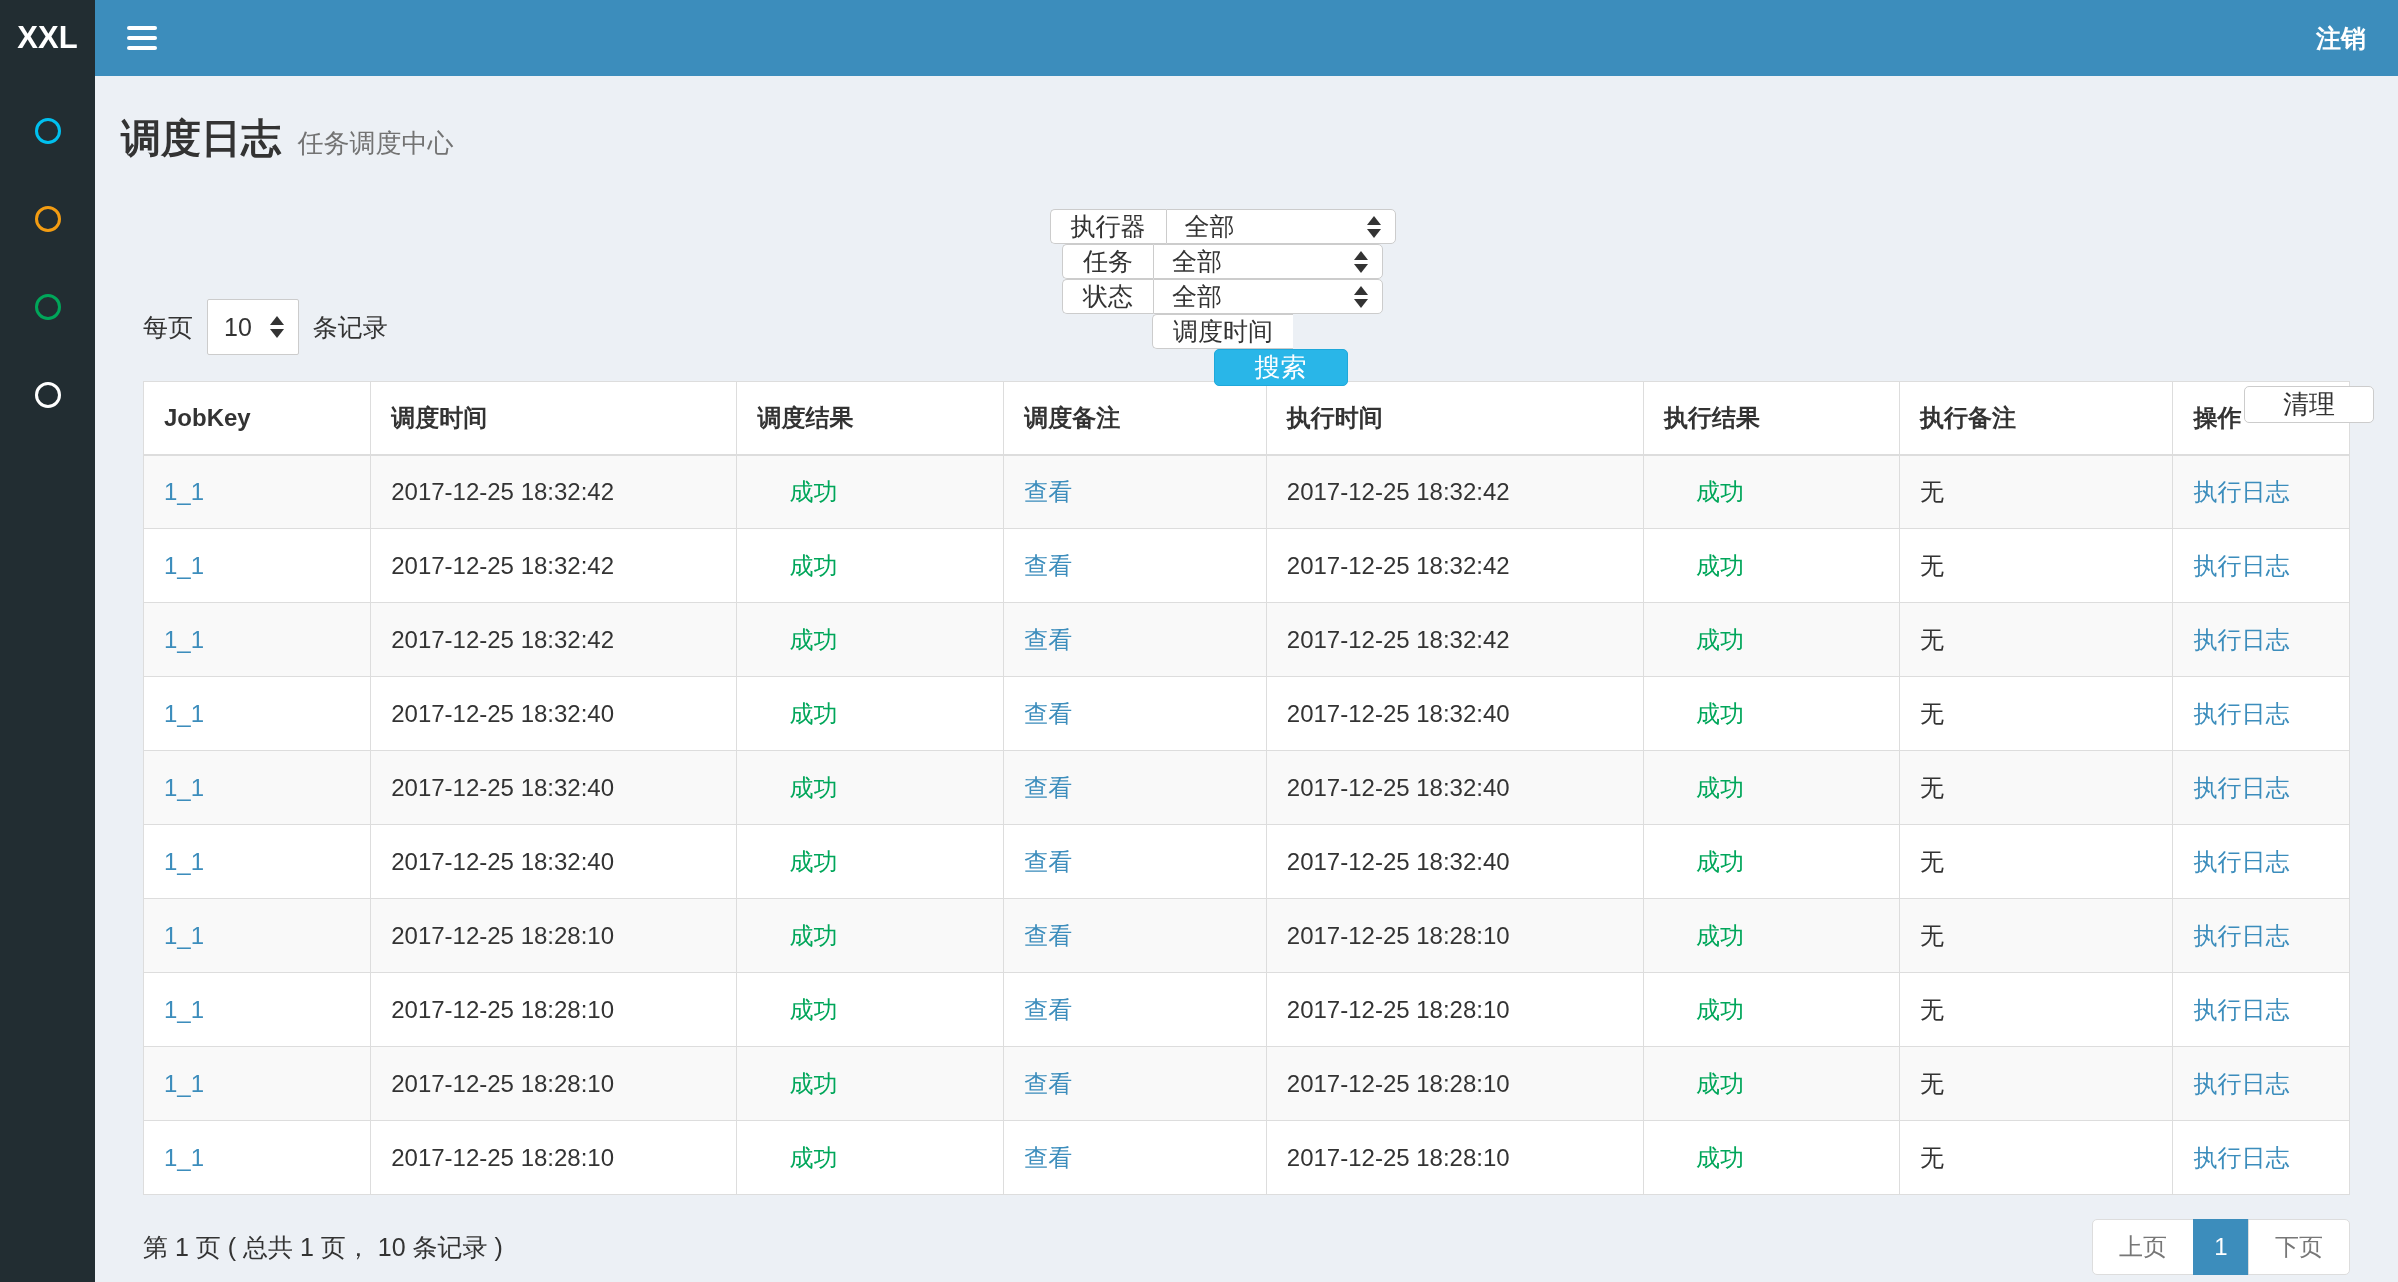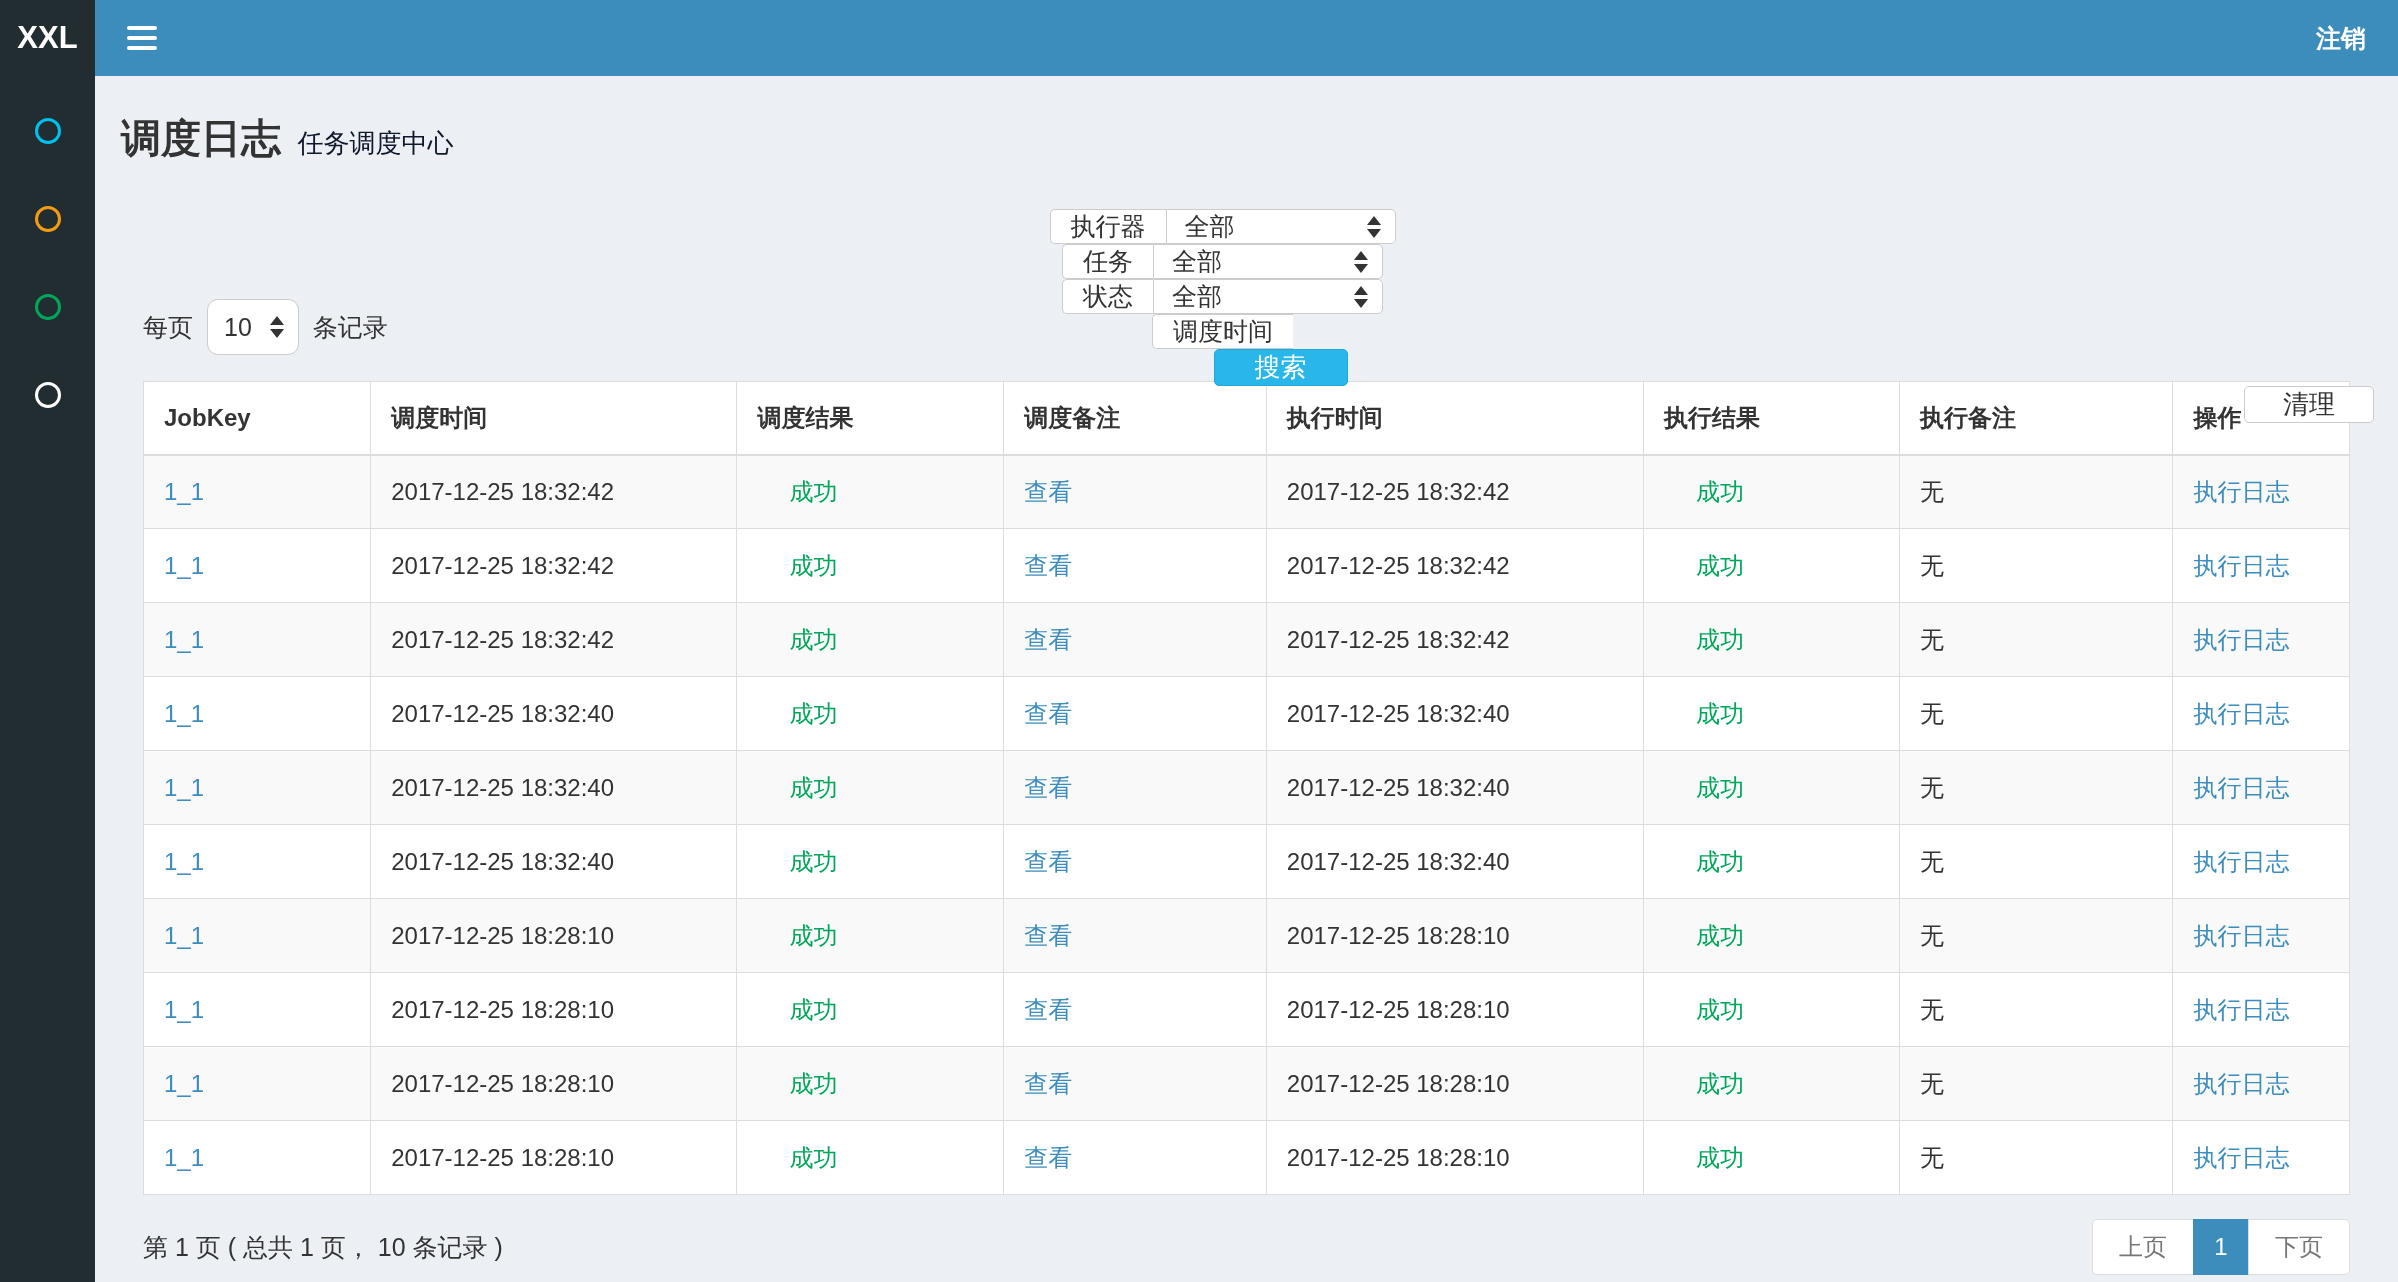--- a/index.html
+++ b/index.html
@@ -37,21 +37,21 @@
     background: #222d32; z-index: 10;
   }
   .sidebar-menu { display: flex; flex-direction: column; align-items: center; padding-top: 11px; }
   .sidebar-item { height: 88px; width: 100%; display: flex; align-items: center; justify-content: center; cursor: pointer; }
   .circle-icon { width: 26px; height: 26px; border-radius: 50%; border: 3px solid #fff; }
 
   
   .content { margin-left: 95px; padding: 100px 48px 0 48px; }
   .page-header { margin: 14px 0 38px -22px; line-height: 48px; }
   .page-title { font-size: 40px; font-weight: bold; color: #333; }
-  .page-subtitle { font-size: 26px; color: #0f172a; margin-left: 12px; font-weight: normal; }
+  .page-subtitle { font-size: 26px; color: #737373; margin-left: 12px; font-weight: normal; }
 
   
   .filters { display: flex; align-items: center; height: 62px; margin-bottom: 28px; flex-direction: column; }
   .input-group { display: flex; height: 62px; margin-right: 48px; }
   .addon {
     display: flex; align-items: center; padding: 0 20px;
     background: #fff; border: 1px solid #ccc; border-right: 0;
     border-radius: 5px 0 0 5px; font-size: 25px; color: #333; white-space: nowrap;
   }
   .select-box {
@@ -68,21 +68,21 @@
     background: #eee; color: #555; font-size: 24px; padding: 0 20px;
     font-family: "Liberation Sans", "DejaVu Sans", sans-serif; outline: none;
   }
   .btn { height: 62px; border-radius: 5px; font-size: 26px; cursor: pointer;
          font-family: "Liberation Sans", "DejaVu Sans", sans-serif; }
   .btn-search { background: #29b6e8; border: 1px solid #1fa8da; color: #fff; padding: 0 40px; margin-left: 68px; }
   .btn-clear  { background: #fff; border: 1px solid #ccc; color: #333; padding: 0 38px; margin-left: auto; margin-right: -24px; }
 
   
   .page-size-row { display: flex; align-items: center; font-size: 25px; color: #333; height: 56px; margin-bottom: 26px; }
-  .size-select { min-width: 90px; height: 56px; border-radius: 11px; margin: 0 14px; padding: 0 46px 0 16px; }
+  .size-select { min-width: 90px; height: 56px; border-radius: 2px; margin: 0 14px; padding: 0 46px 0 16px; }
 
   
   .log-table { width: 100%; border-collapse: collapse; background: #fff; table-layout: fixed; }
   .log-table col.c1 { width: 10.3%; } .log-table col.c2 { width: 16.6%; }
   .log-table col.c3 { width: 12.1%; } .log-table col.c4 { width: 11.9%; }
   .log-table col.c5 { width: 17.1%; } .log-table col.c6 { width: 11.6%; }
   .log-table col.c7 { width: 12.4%; } .log-table col.c8 { width: 8%; }
   .log-table th, .log-table td {
     border: 1px solid #ddd; text-align: left; padding: 0 20px;
     font-size: 24px; overflow: hidden; white-space: nowrap;

